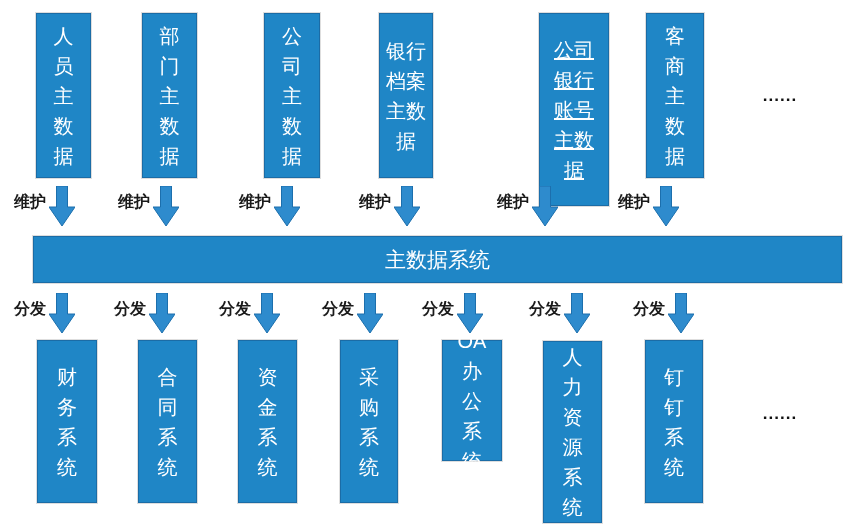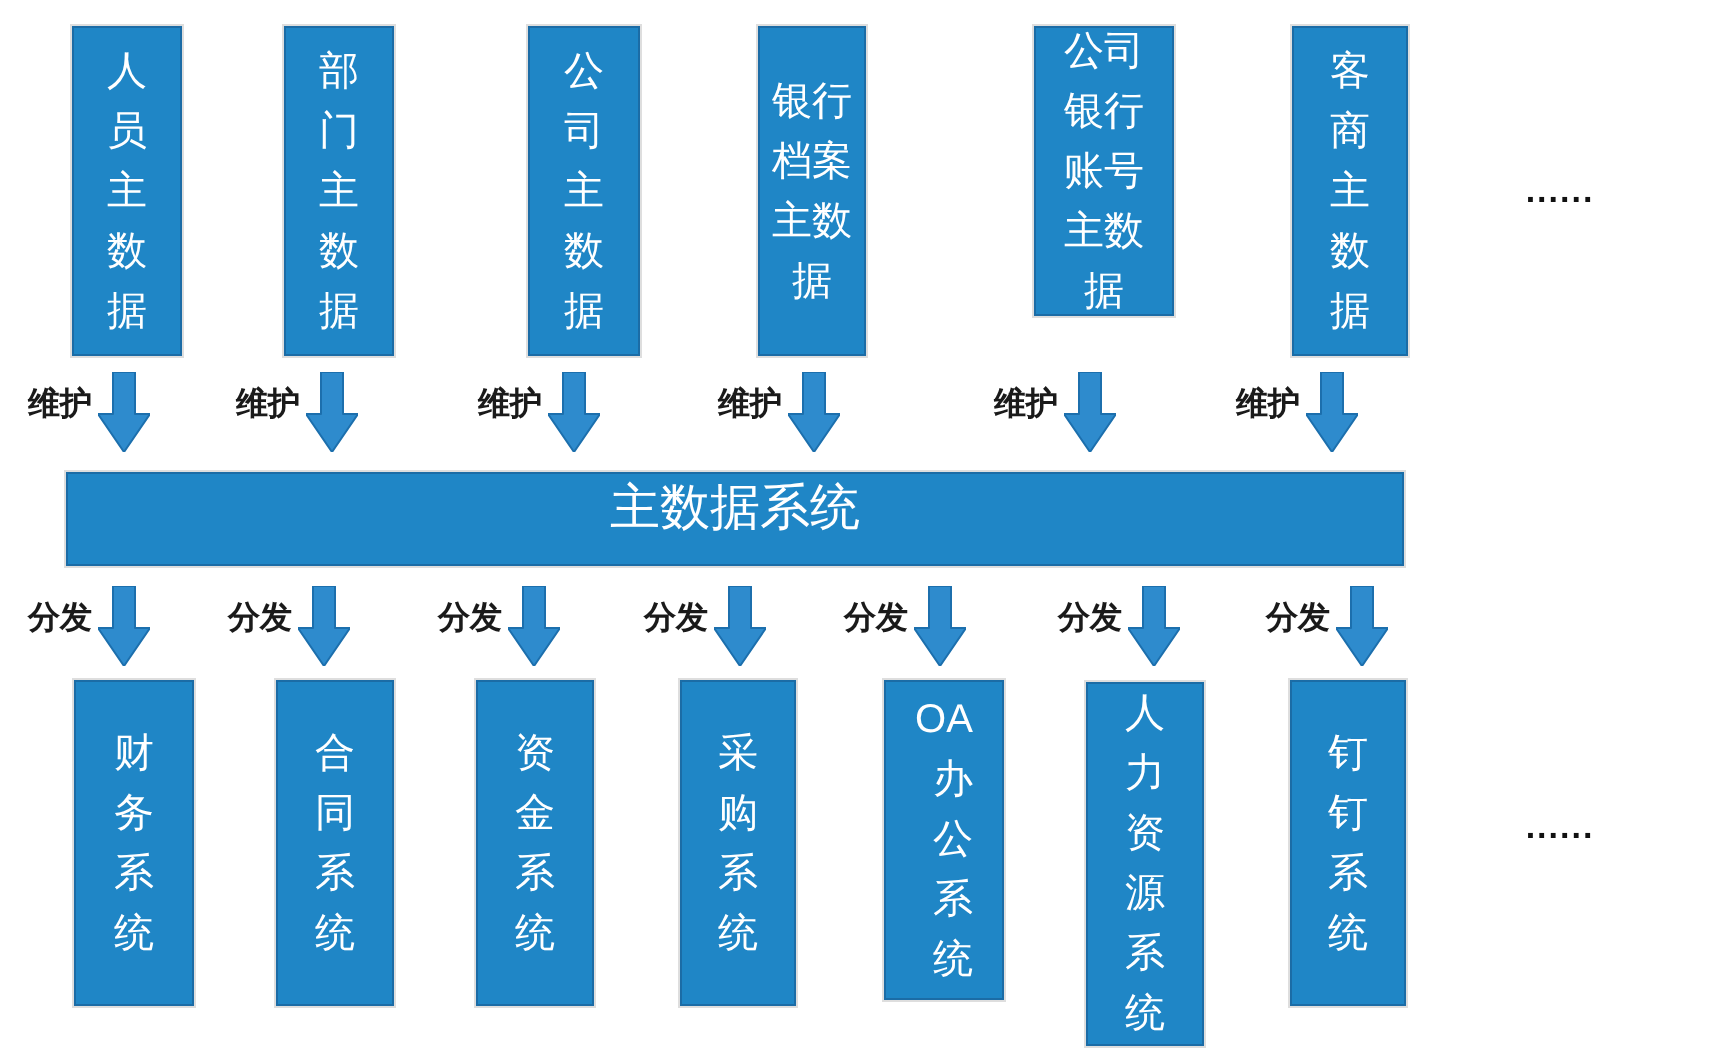--- a/index.html
+++ b/index.html
@@ -25,29 +25,29 @@
     text-align: center;
     font-size: 20px;
     line-height: 30px;
     white-space: pre-line;
     box-sizing: border-box;
   }
 
   
   .bar {
     position: absolute;
-    left: 33px; top: 236px; width: 669px; height: 47px;
+    left: 33px; top: 236px; width: 809px; height: 47px;
     background: #1F86C6;
     border: 1px solid #1B6CA6;
     box-shadow: 0 0 0 1px #dedede;
     color: #ffffff;
     display: flex;
-    align-items: flex-start;
+    align-items: center;
     justify-content: center;
-    font-size: 25px;
+    font-size: 21px;
     box-sizing: border-box;
   }
 
   
   .arrow-group {
     position: absolute;
     width: 74px; height: 43px;
     display: flex;
     align-items: center;
     justify-content: flex-start;
@@ -89,21 +89,21 @@
 据</div>
   <div class="dbox" style="left:264px; top:13px; width:56px; height:165px;">公
 司
 主
 数
 据</div>
   <div class="dbox" style="left:379px; top:13px; width:54px; height:165px;">银行
 档案
 主数
 据</div>
-  <div class="dbox" style="left:517px; top:13px; width:70px; height:145px;">公司
+  <div class="dbox" style="left:539px; top:13px; width:70px; height:193px;text-decoration:underline;">公司
 银行
 账号
 主数
 据</div>
   <div class="dbox" style="left:646px; top:13px; width:58px; height:165px;">客
 商
 主
 数
 据</div>
   <div class="ellipsis" style="left:752px; top:86px;">......</div>
@@ -201,21 +201,21 @@
 系
 统</div>
   <div class="dbox" style="left:238px; top:340px; width:59px; height:163px;">资
 金
 系
 统</div>
   <div class="dbox" style="left:340px; top:340px; width:58px; height:163px;">采
 购
 系
 统</div>
-  <div class="dbox" style="left:442px; top:340px; width:60px; height:160px;text-align:right;">OA
+  <div class="dbox" style="left:442px; top:340px; width:60px; height:121px;">OA
 办
 公
 系
 统</div>
   <div class="dbox" style="left:543px; top:341px; width:59px; height:182px;">人
 力
 资
 源
 系
 统</div>

